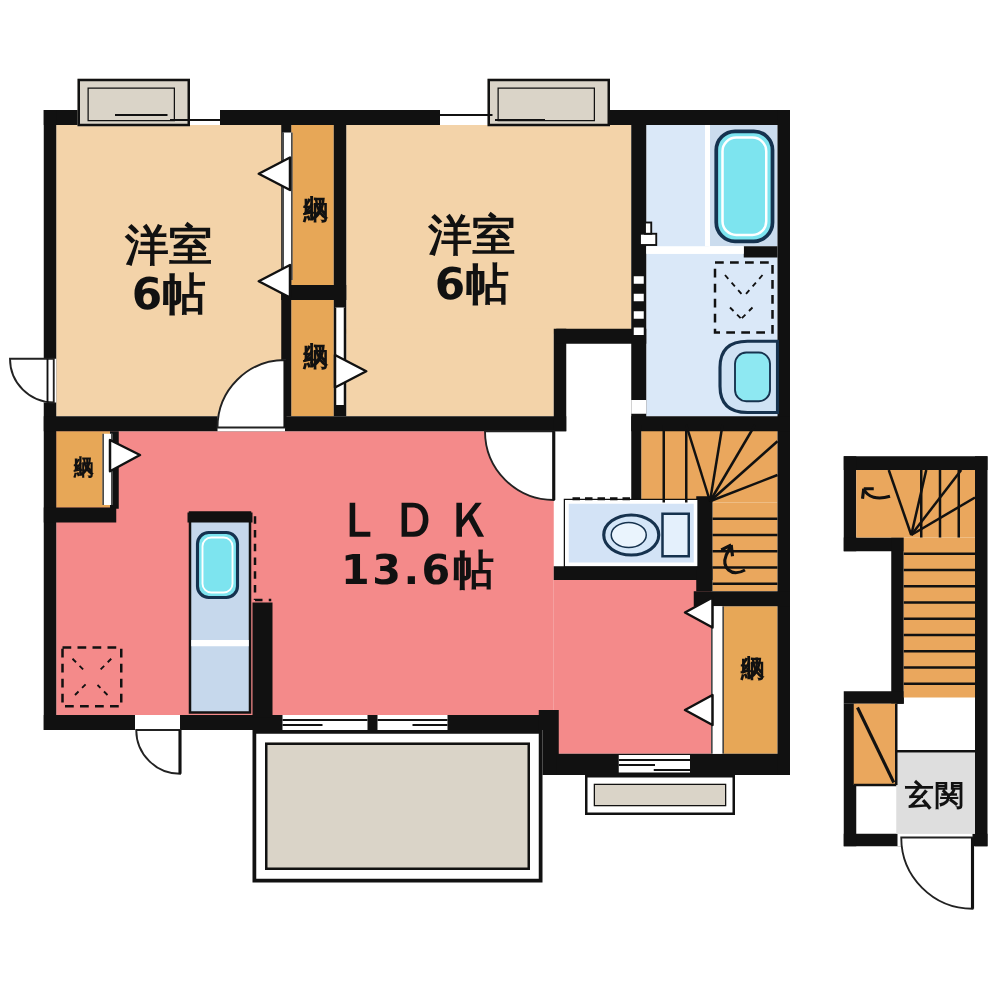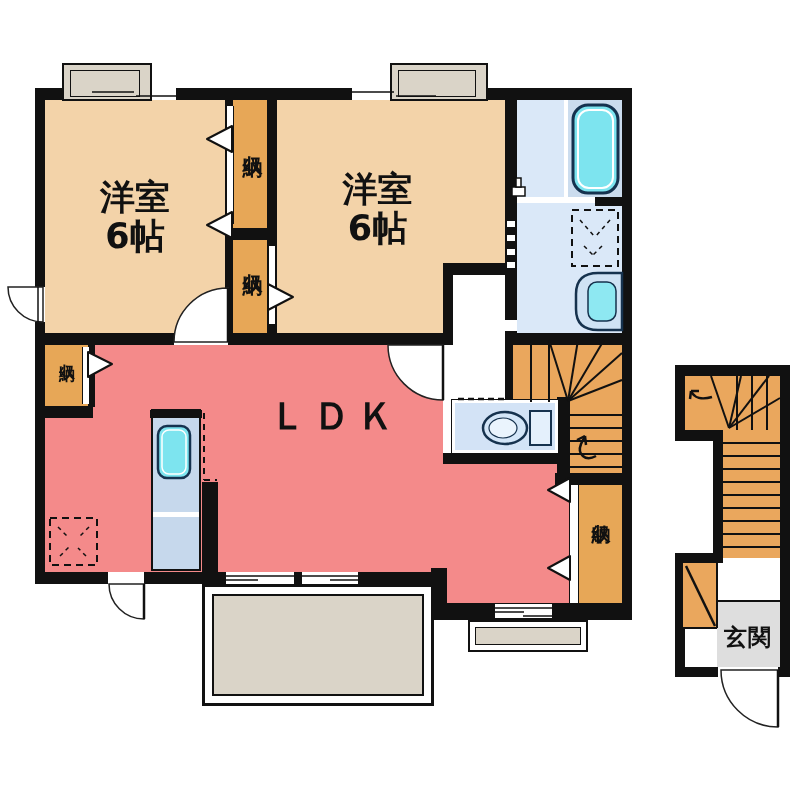--- a/index.html
+++ b/index.html
@@ -247,20 +247,21 @@
   <div class="lbl" style="left:50px;top:178px;width:170px;font-size:35px;">
     <span style="display:block;">洋室</span>
     <span style="display:block;">6帖</span>
   </div>
   <div class="lbl" style="left:290px;top:170px;width:175px;font-size:35px;">
     <span style="display:block;">洋室</span>
     <span style="display:block;">6帖</span>
   </div>
   <div class="lbl" style="left:235px;top:395px;width:200px;font-size:38px;letter-spacing:6px;">
     <span style="display:block;">ＬＤＫ</span>
+    <span style="display:block;font-size:33px;letter-spacing:2px;">13.6帖</span>
   </div>
   <div class="lbl" style="left:713px;top:625px;width:70px;font-size:23px;letter-spacing:1px;">玄関</div>
 
   <div class="v-lbl" style="left:240px;top:140px;font-size:20px;">収納</div>
   <div class="v-lbl" style="left:240px;top:258px;font-size:20px;">収納</div>
   <div class="v-lbl" style="left:56px;top:351px;font-size:16px;">収納</div>
   <div class="v-lbl" style="left:589px;top:508px;font-size:19px;">収納</div>
 
 </div>
 

